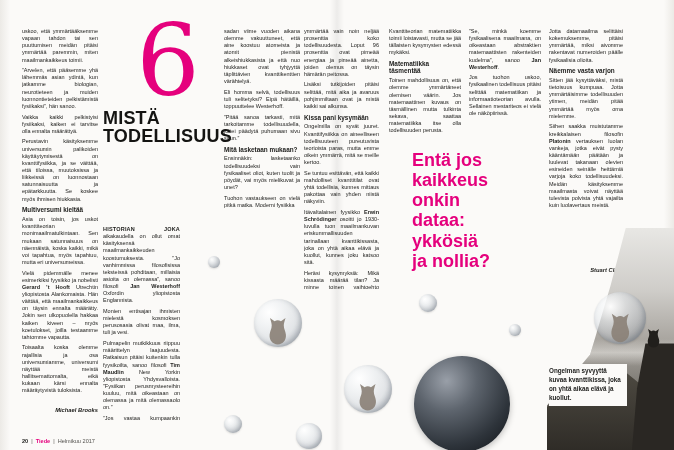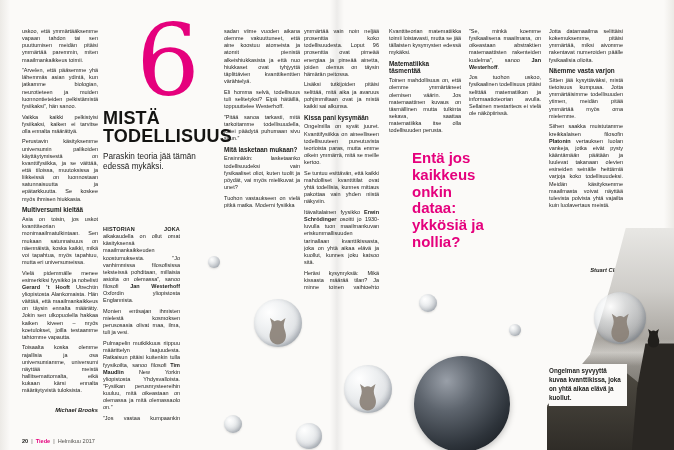--- a/index.html
+++ b/index.html
@@ -22,21 +22,21 @@
   .col4{left:304px;top:28px;width:75px;height:264px;}
   .col5{left:389px;top:28px;width:72px;height:122px;}
   .col6{left:469px;top:28px;width:72px;height:118px;}
   .col7{left:549px;top:28px;width:74px;height:252px;}
   .headline{position:absolute;left:103px;top:16px;width:130px;z-index:2;}
   .big-number{font-family:"DejaVu Serif",serif;font-size:100px;line-height:0.9;color:#e5007d;text-align:center;}
   .title{font-size:18px;line-height:1.02;font-weight:bold;letter-spacing:0.2px;color:#141412;margin-top:3px;}
   .title .tl{display:block;}
   .standfirst{font-size:8.2px;line-height:1.3;margin-top:6px;width:120px;color:#222;}
   .pullquote{position:absolute;left:412px;top:150px;width:82px;z-index:2;
-    font-size:15px;font-weight:bold;line-height:1.12;color:#e5007d;}
+    font-size:18px;font-weight:bold;line-height:1.12;color:#e5007d;}
   .bubble{position:absolute;border-radius:50%;overflow:hidden;z-index:3;
     display:flex;align-items:flex-end;justify-content:center;
     background:radial-gradient(circle at 32% 28%,rgba(255,255,255,0.95),rgba(232,236,240,0.55) 30%,rgba(186,194,204,0.38) 60%,rgba(122,132,144,0.5) 90%,rgba(96,106,118,0.65) 100%);
     box-shadow:inset -2px -2px 5px rgba(70,80,92,0.3),0 1px 2px rgba(0,0,0,0.12);}
   .bubble svg{width:74%;height:74%;fill:#8b8278;opacity:0.92;}
   .sphere{position:absolute;left:414px;top:356px;width:96px;height:96px;border-radius:50%;z-index:3;
     background:radial-gradient(circle at 34% 26%,#999fa8 0%,#5d646d 32%,#2e343b 68%,#0f1216 100%);
     box-shadow:0 2px 6px rgba(0,0,0,0.25);}
   .photo{position:absolute;right:0;bottom:0;width:127px;height:222px;z-index:2;
     clip-path:polygon(62% 0,100% 0,100% 100%,0 100%,0 80%,34% 57%,50% 26%);
@@ -73,21 +73,20 @@
     <p>Toisaalta koska olemme rajallisia ja osa universumiamme, universumi näyttää meistä hallitsemattomalta, eikä kukaan kärsi ennalta määräytyvistä tuloksista.</p>
     <p class="author">Michael Brooks</p>
   </section>
 
   <header class="headline">
     <div class="big-number">6</div>
     <h1 class="title">
       <span class="tl">MISTÄ</span>
       <span class="tl">TODELLISUUS</span>
     </h1>
-    <p class="standfirst">Paraskin teoria jää tämän edessä mykäksi.</p>
   </header>
 
   <section class="col col2">
     <p><span class="lead">HISTORIAN JOKA</span><span> aikakaudella on ollut omat käsityksensä maailmankaikkeuden koostumuksesta. ”Jo vanhimmissa filosofisissa teksteissä pohditaan, millaisia asioita on olemassa”, sanoo filosofi </span><span class="name">Jan Westerhoff</span><span> Oxfordin yliopistosta Englannista.</span></p>
     <p>Monien entisajan ihmisten mielestä kosmoksen perusosasia olivat maa, ilma, tuli ja vesi.</p>
     <p><span>Pulmapelin mutkikkuus riippuu määrittelyn laajuudesta. Ratkaisun pitäisi kuitenkin tulla fyysikoilta, sanoo filosofi </span><span class="name">Tim Maudlin</span><span> New Yorkin yliopistosta Yhdysvalloista. ”Fysiikan perusmysteereihin kuuluu, mitä oikeastaan on olemassa ja mitä olemassaolo on.”</span></p>
     <p>”Jos vastaa kumpaankin kysymykseen, on vastannut myös kysymykseen, mitä todellisuus on.” Noin</p>
   </section>
 
   <section class="col col3">

